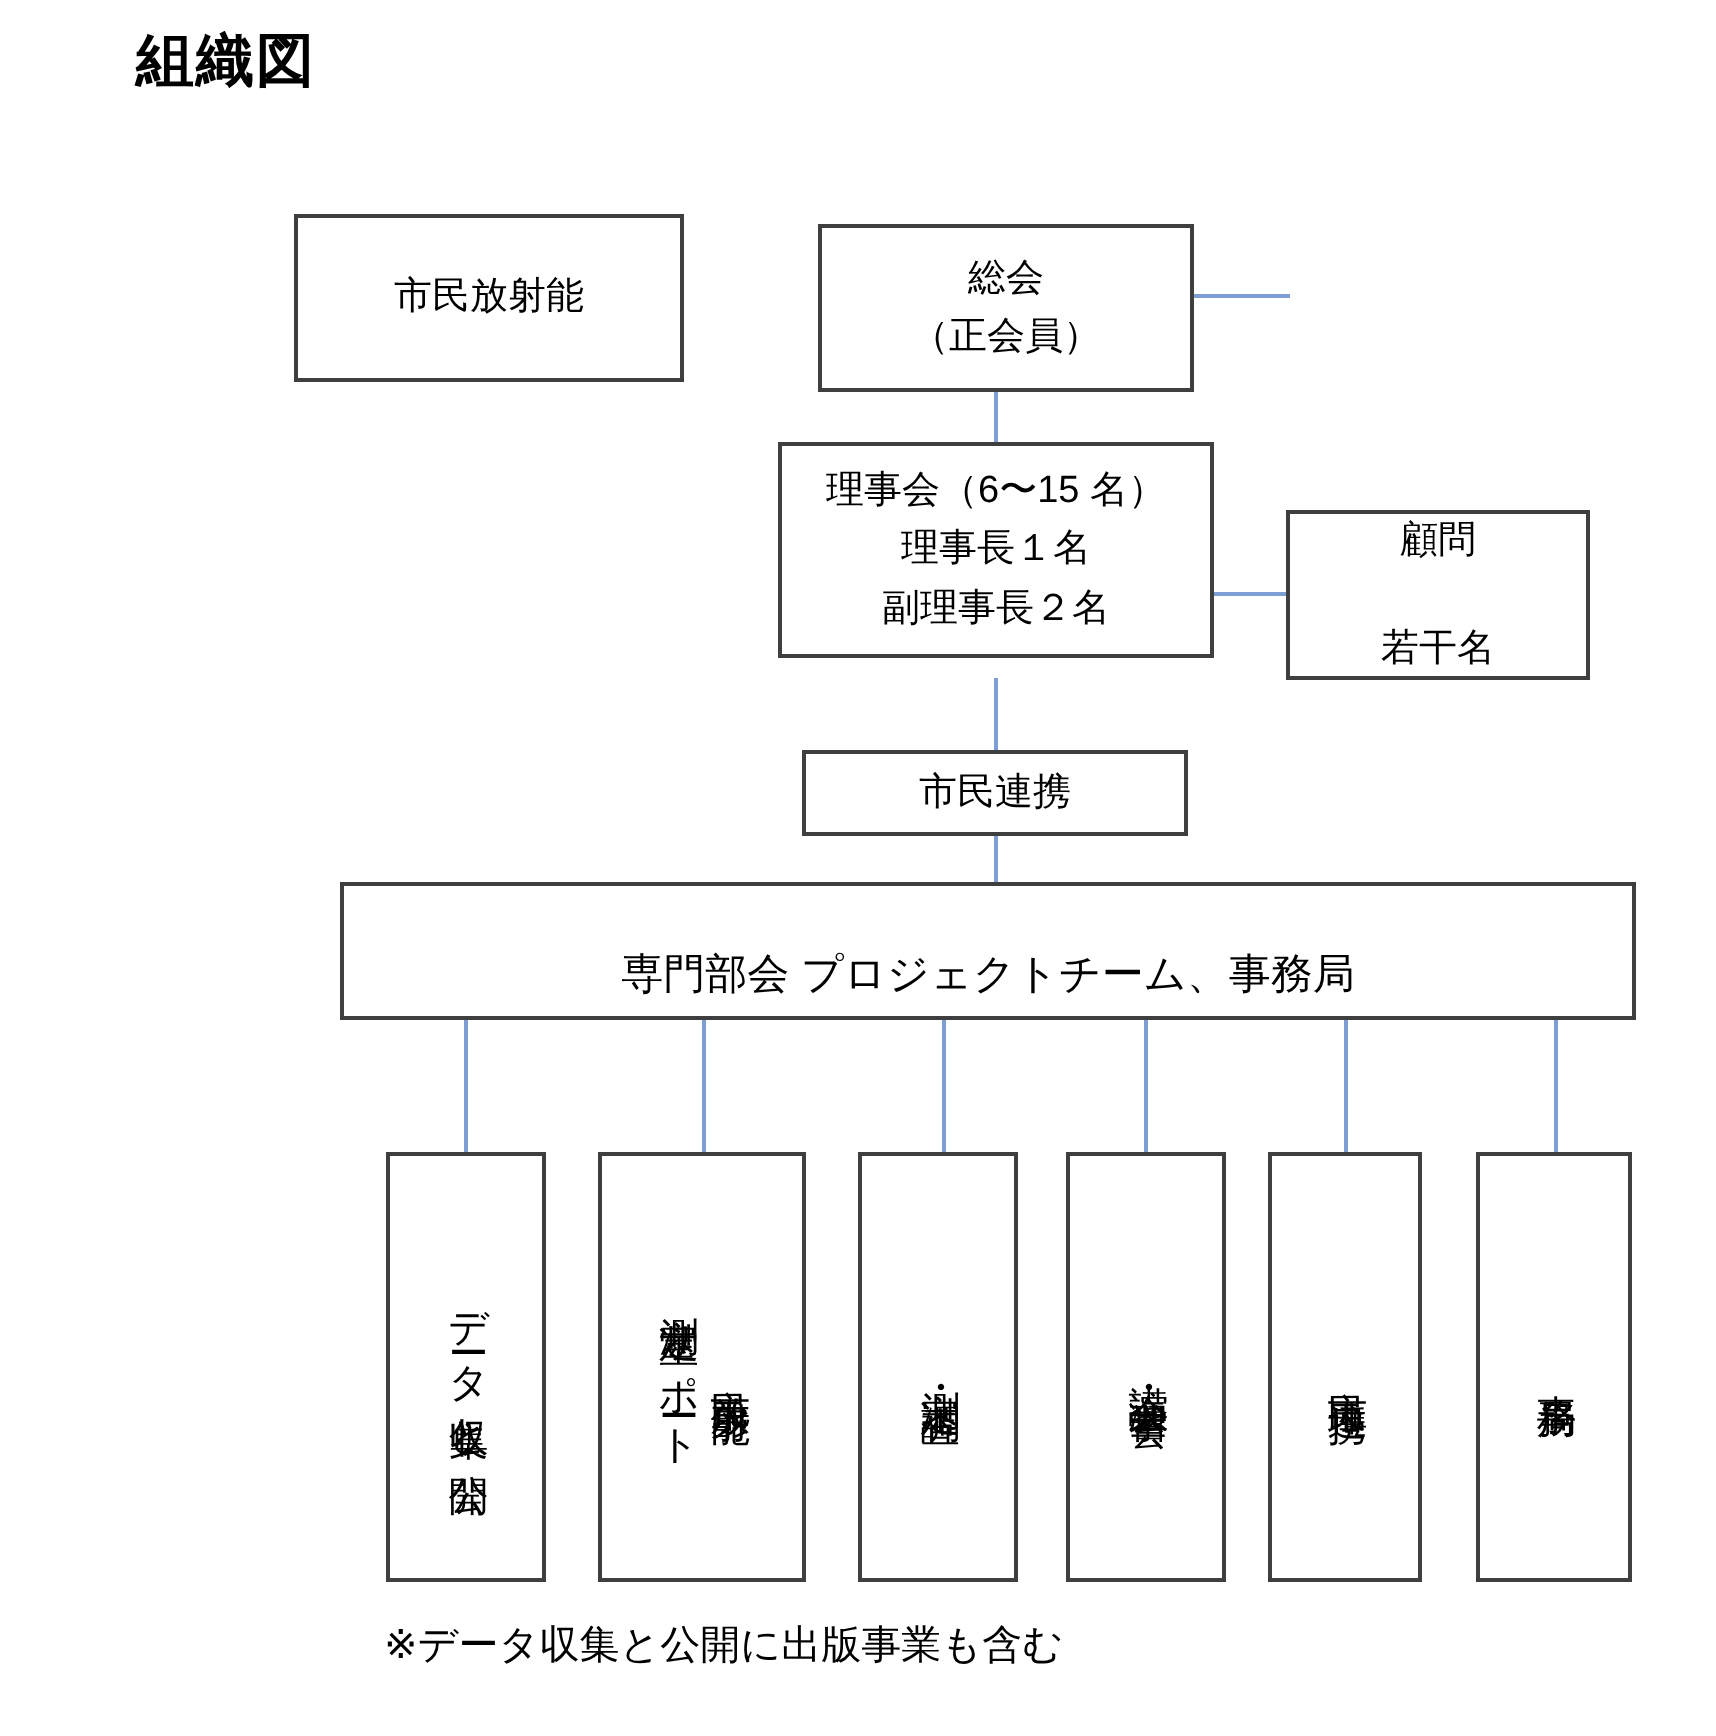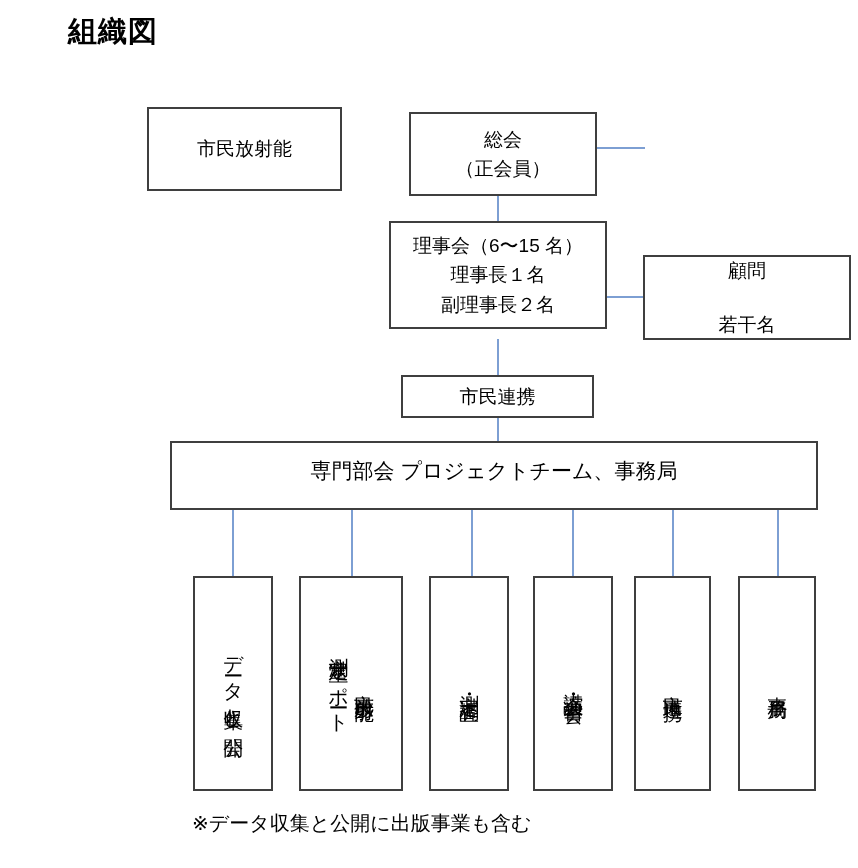--- a/index.html
+++ b/index.html
@@ -116,30 +116,30 @@
     <span class="line">（正会員）</span>
   </div>
 
 
   <div class="node" style="left:345px; top:221px; width:218px; height:108px;">
     <span class="line">理事会（6〜15 名）</span>
     <span class="line">理事長１名</span>
     <span class="line">副理事長２名</span>
   </div>
 
-  <div class="node" style="left:599px; top:255px; width:208px; height:85px;gap:24px;">
+  <div class="node" style="left:599px; top:255px; width:152px; height:85px;gap:24px;">
     <span class="line">顧問</span>
     <span class="line">若干名</span>
   </div>
 
   <div class="node" style="left:357px; top:375px; width:193px; height:43px;">
     <span class="line">市民連携</span>
   </div>
 
-  <div class="node" style="left:126px; top:441px; width:648px; height:69px; justify-content:flex-start; padding-top:12px; font-size:21px;">
+  <div class="node" style="left:126px; top:441px; width:648px; height:69px; justify-content:flex-start; padding-top:29px; font-size:21px;">
     <span class="line">専門部会 プロジェクトチーム、事務局</span>
   </div>
 
   <div class="node-vert" style="left:149px; top:576px; width:80px; height:215px;">
     <span class="vline">データ収集と公開</span>
   </div>
 
   <div class="node-vert" style="left:255px; top:576px; width:104px; height:215px;">
     <span class="vline">市民放射能</span>
     <span class="vline">測定室サポート</span>

